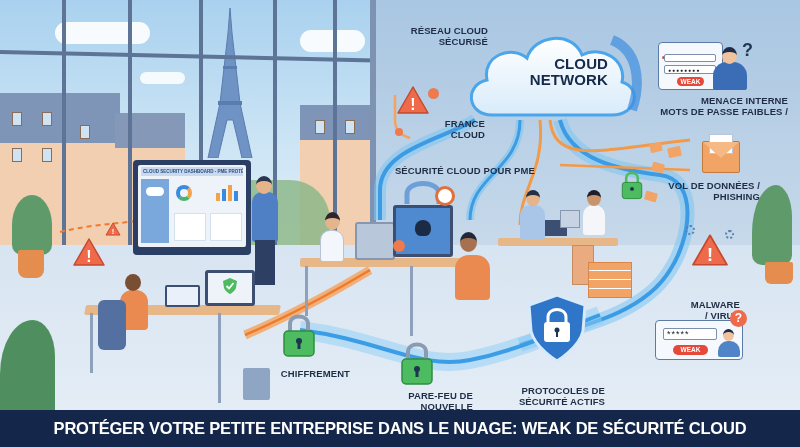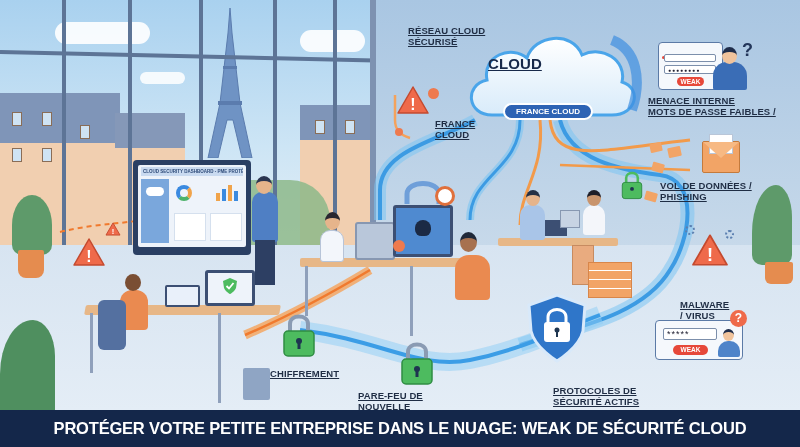--- a/index.html
+++ b/index.html
@@ -2,21 +2,21 @@
 <html><head>
 <meta charset="utf-8">
 <style>
   * { box-sizing: border-box; margin: 0; padding: 0; }
   html, body { width: 800px; height: 447px; overflow: hidden; background: #cfe0ef; }
   body { font-family: "Liberation Sans", "DejaVu Sans", sans-serif; position: relative; }
   .scene { position: absolute; left: 0; top: 0; width: 800px; height: 410px; overflow: hidden;
     background: linear-gradient(180deg, #bcd6ec 0%, #d6e5f2 55%, #dfeaf4 100%); }
   .abs { position: absolute; }
   .label { position: absolute; font-weight: bold; color: #1f2d44; font-size: 9.5px; line-height: 11px;
-    text-transform: uppercase; text-align: left; letter-spacing: 0.1px; text-decoration: underline; }
+    text-transform: uppercase; text-align: right; letter-spacing: 0.1px; }
   .footer { position: absolute; left: 0; top: 410px; width: 800px; height: 37px; background: #14274a;
     color: #fff; font-weight: bold; font-size: 16.5px; display: flex; align-items: center; justify-content: center;
     letter-spacing: -0.2px; font-family: "Liberation Sans", sans-serif; }
   .win-pane { position: absolute; background: linear-gradient(180deg, #a9d1ef 0%, #cde5f5 60%, #e3eef6 100%); }
   .mullion { position: absolute; background: #5d7496; }
   .pill { position: absolute; background: #2d63b4; color: #fff; border: 2px solid #fff; border-radius: 12px;
     font-size: 8px; font-weight: bold; text-align: center; line-height: 13px; }
   .card { position: absolute; background: #f5f8fc; border: 1.5px solid #5b7aa6; border-radius: 4px; }
   .weak { position: absolute; background: #e6483a; color: #fff; font-size: 6.5px; font-weight: bold;
     border-radius: 6px; text-align: center; line-height: 9px; }
@@ -95,40 +95,41 @@
       <linearGradient id="cg" x1="0" y1="0" x2="0" y2="1">
         <stop offset="0" stop-color="#ffffff"></stop>
         <stop offset="1" stop-color="#d8ebfa"></stop>
       </linearGradient>
     </defs>
     <path d="M30 95 C 5 95, 2 65, 25 60 C 20 35, 50 25, 65 38 C 72 15, 110 10, 120 35 C 140 25, 165 40, 160 62 C 180 68, 175 95, 150 95 Z" fill="url(#cg)" stroke="#4aa5ea" stroke-width="3"></path>
     <path d="M150 20 C 175 30, 180 60, 170 90" fill="none" stroke="#3e8fe0" stroke-width="10" opacity=".7"></path>
   </svg>
   <div class="label" style="left:488px;top:56px;width:120px;font-size:15px;line-height:16px;color:#17294a;">
     <div>CLOUD</div>
-  </div>
-  <div class="pill" style="left:503px;top:103px;width:90px;height:17px;">FRANCE CLOUD</div>
+    <div>NETWORK</div>
+  </div>
 
   <div class="label" style="left:408px;top:25px;width:80px;">
     <div>RÉSEAU CLOUD</div>
     <div>SÉCURISÉ</div>
   </div>
 
   <svg class="abs" style="left:396px;top:85px;" width="34" height="30" viewBox="0 0 34 30">
     <path d="M17 2 L32 28 L2 28 Z" fill="#ef6a4a" stroke="#c44a2f" stroke-width="1.5" stroke-linejoin="round"></path>
     <text x="17" y="25" text-anchor="middle" font-size="16" font-weight="bold" fill="#fff" font-family="Liberation Sans, sans-serif">!</text>
   </svg>
   <div class="abs" style="left:428px;top:88px;width:11px;height:11px;border-radius:50%;background:#ee7a4e;"></div>
   <div class="abs" style="left:395px;top:128px;width:8px;height:8px;border-radius:50%;background:#ee7a4e;"></div>
 
   <div class="label" style="left:435px;top:118px;width:50px;">
     <div>FRANCE</div>
     <div>CLOUD</div>
   </div>
 
+  <div class="label" style="left:385px;top:165px;width:150px;">SÉCURITÉ CLOUD POUR PME</div>
 
   <div class="abs" style="left:133px;top:160px;width:118px;height:95px;background:#2a3f63;border-radius:4px;padding:4px;">
     <div class="abs" style="left:5px;top:5px;width:108px;height:82px;background:#eef3fa;border-radius:2px;overflow:hidden;">
       <div class="abs" style="left:3px;top:2px;width:102px;height:9px;background:#c9daf0;font-size:4.5px;color:#2d4a78;font-weight:bold;line-height:9px;padding-left:2px;white-space:nowrap;overflow:hidden;">CLOUD SECURITY DASHBOARD - PME PROTÉGÉE</div>
       <div class="abs" style="left:3px;top:14px;width:28px;height:64px;background:#7aa7dc;"></div>
       <div class="abs" style="left:8px;top:22px;width:18px;height:9px;background:#fff;border-radius:6px;"></div>
       <div class="abs" style="left:38px;top:20px;width:16px;height:16px;border-radius:50%;border:4px solid #3a8ae0;border-right-color:#f0a34a;border-bottom-color:#4db36a;"></div>
       <div class="abs" style="left:78px;top:18px;width:26px;height:18px;">
         <div class="abs" style="left:0;bottom:0;width:4px;height:8px;background:#f0a34a;"></div>
         <div class="abs" style="left:6px;bottom:0;width:4px;height:12px;background:#3a8ae0;"></div>
@@ -232,21 +233,21 @@
     <div>NOUVELLE GÉNÉRATION</div>
   </div>
 
   <svg class="abs" style="left:526px;top:293px;" width="62" height="70" viewBox="0 0 62 70">
     <path d="M31 2 L59 12 L57 38 C53 55 31 68 31 68 C31 68 9 55 5 38 L3 12 Z" fill="#2f76c9" stroke="#d8e9fa" stroke-width="3"></path>
     <path d="M22 30 L22 24 C22 14 40 14 40 24 L40 30" fill="none" stroke="#fff" stroke-width="3"></path>
     <rect x="18" y="29" width="26" height="20" rx="3" fill="#fff"></rect>
     <circle cx="31" cy="37" r="2.5" fill="#1e3550"></circle>
       <rect x="30" y="38" width="2" height="6" fill="#1e3550"></rect>
   </svg>
-  <div class="label" style="left:505px;top:385px;width:100px;margin-left:48px;">
+  <div class="label" style="left:505px;top:385px;width:100px;">
     <div>PROTOCOLES DE</div>
     <div>SÉCURITÉ ACTIFS</div>
   </div>
 
   <div class="card" style="left:658px;top:42px;width:65px;height:48px;">
     <div class="abs" style="left:3px;top:2px;width:20px;height:4px;">
       <span style="display:inline-block;width:3px;height:3px;border-radius:50%;background:#e6483a;"></span>
       <span style="display:inline-block;width:3px;height:3px;border-radius:50%;background:#f4b23a;"></span>
       <span style="display:inline-block;width:3px;height:3px;border-radius:50%;background:#4dbb5f;"></span>
     </div>

